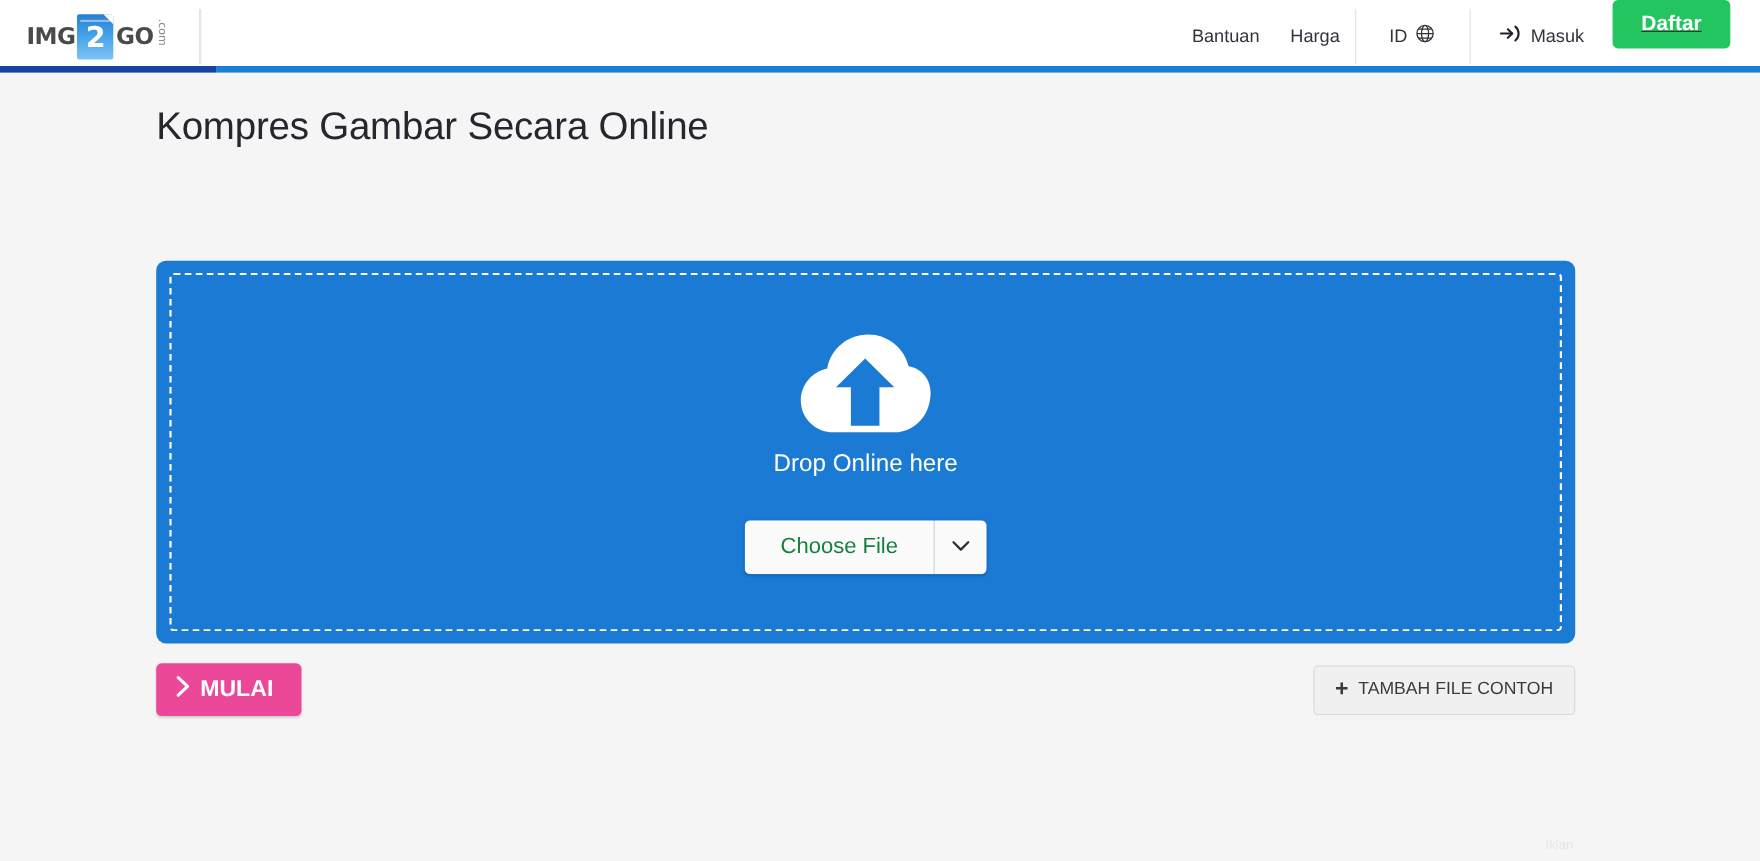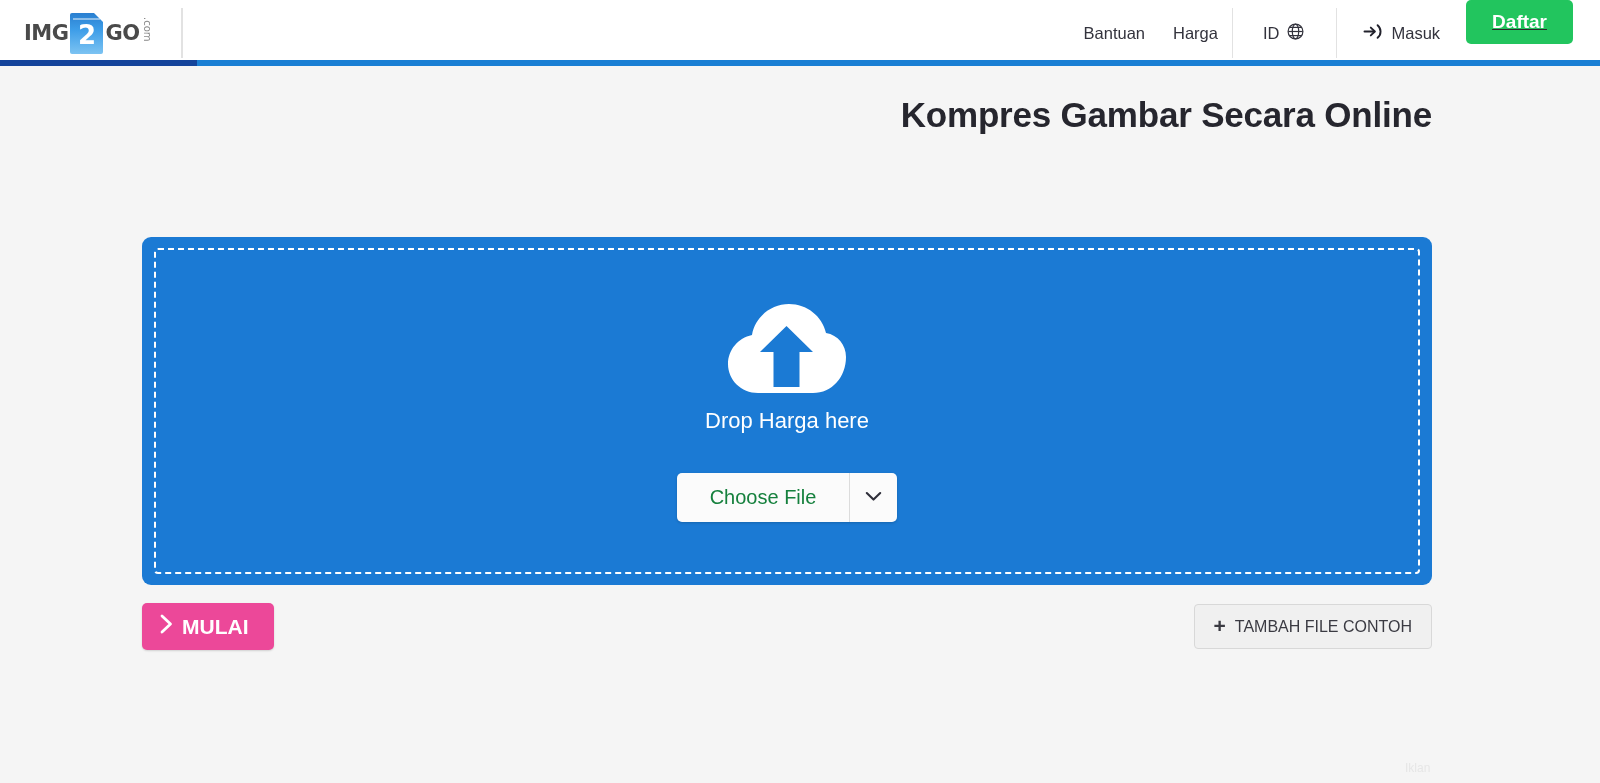--- a/index.html
+++ b/index.html
@@ -196,25 +196,24 @@
   .main {
     padding: 28px 0 0 0;
   }
   .content {
     padding-left: 142px;
     padding-right: 168px;
   }
 
   .page-title {
     font-size: 35px;
-    font-weight: bold;
+    font-weight: normal;
     color: #26262e;
     letter-spacing: -0.2px;
     line-height: 1.2;
-    text-align: right;
   }
   .page-subtitle {
     margin-top: 12px;
     font-size: 19px;
     color: #5d5d66;
   }
 
   
   .dropzone-area {
     margin-top: 101px;
@@ -411,21 +410,21 @@
 
         <div class="dropzone-content">
 
           <span>
             <svg class="cloud-icon" width="120" height="98" viewBox="0 0 120 98">
               <path fill="#ffffff" d="M31 92 C14 92 1 79 1 63 C1 49 11 37 25 34 C28 16 44 3 62 3 C80 3 95 15 99 32 C111 34 119 44 119 56 C119 76 105 92 86 92 Z"></path>
               <path fill="#1b7ad4" d="M59.5 25 L86 51 L72.5 51 L72.5 86 L46.5 86 L46.5 51 L33 51 Z"></path>
             </svg>
           </span>
 
-          <div class="drop-label">Drop Harga here</div>
+          <div class="drop-label">Drop Online here</div>
 
           <div class="choose-row">
             <button class="choose-btn">Choose File</button>
             <div class="choose-split"></div>
             <button class="choose-caret">
               <span>
                 <svg width="17" height="11" viewBox="0 0 17 11" fill="none" stroke="#2f2f3a" stroke-width="2.1" stroke-linecap="round" stroke-linejoin="round">
                   <polyline points="1.8,2 8.5,8.6 15.2,2"></polyline>
                 </svg>
               </span>

